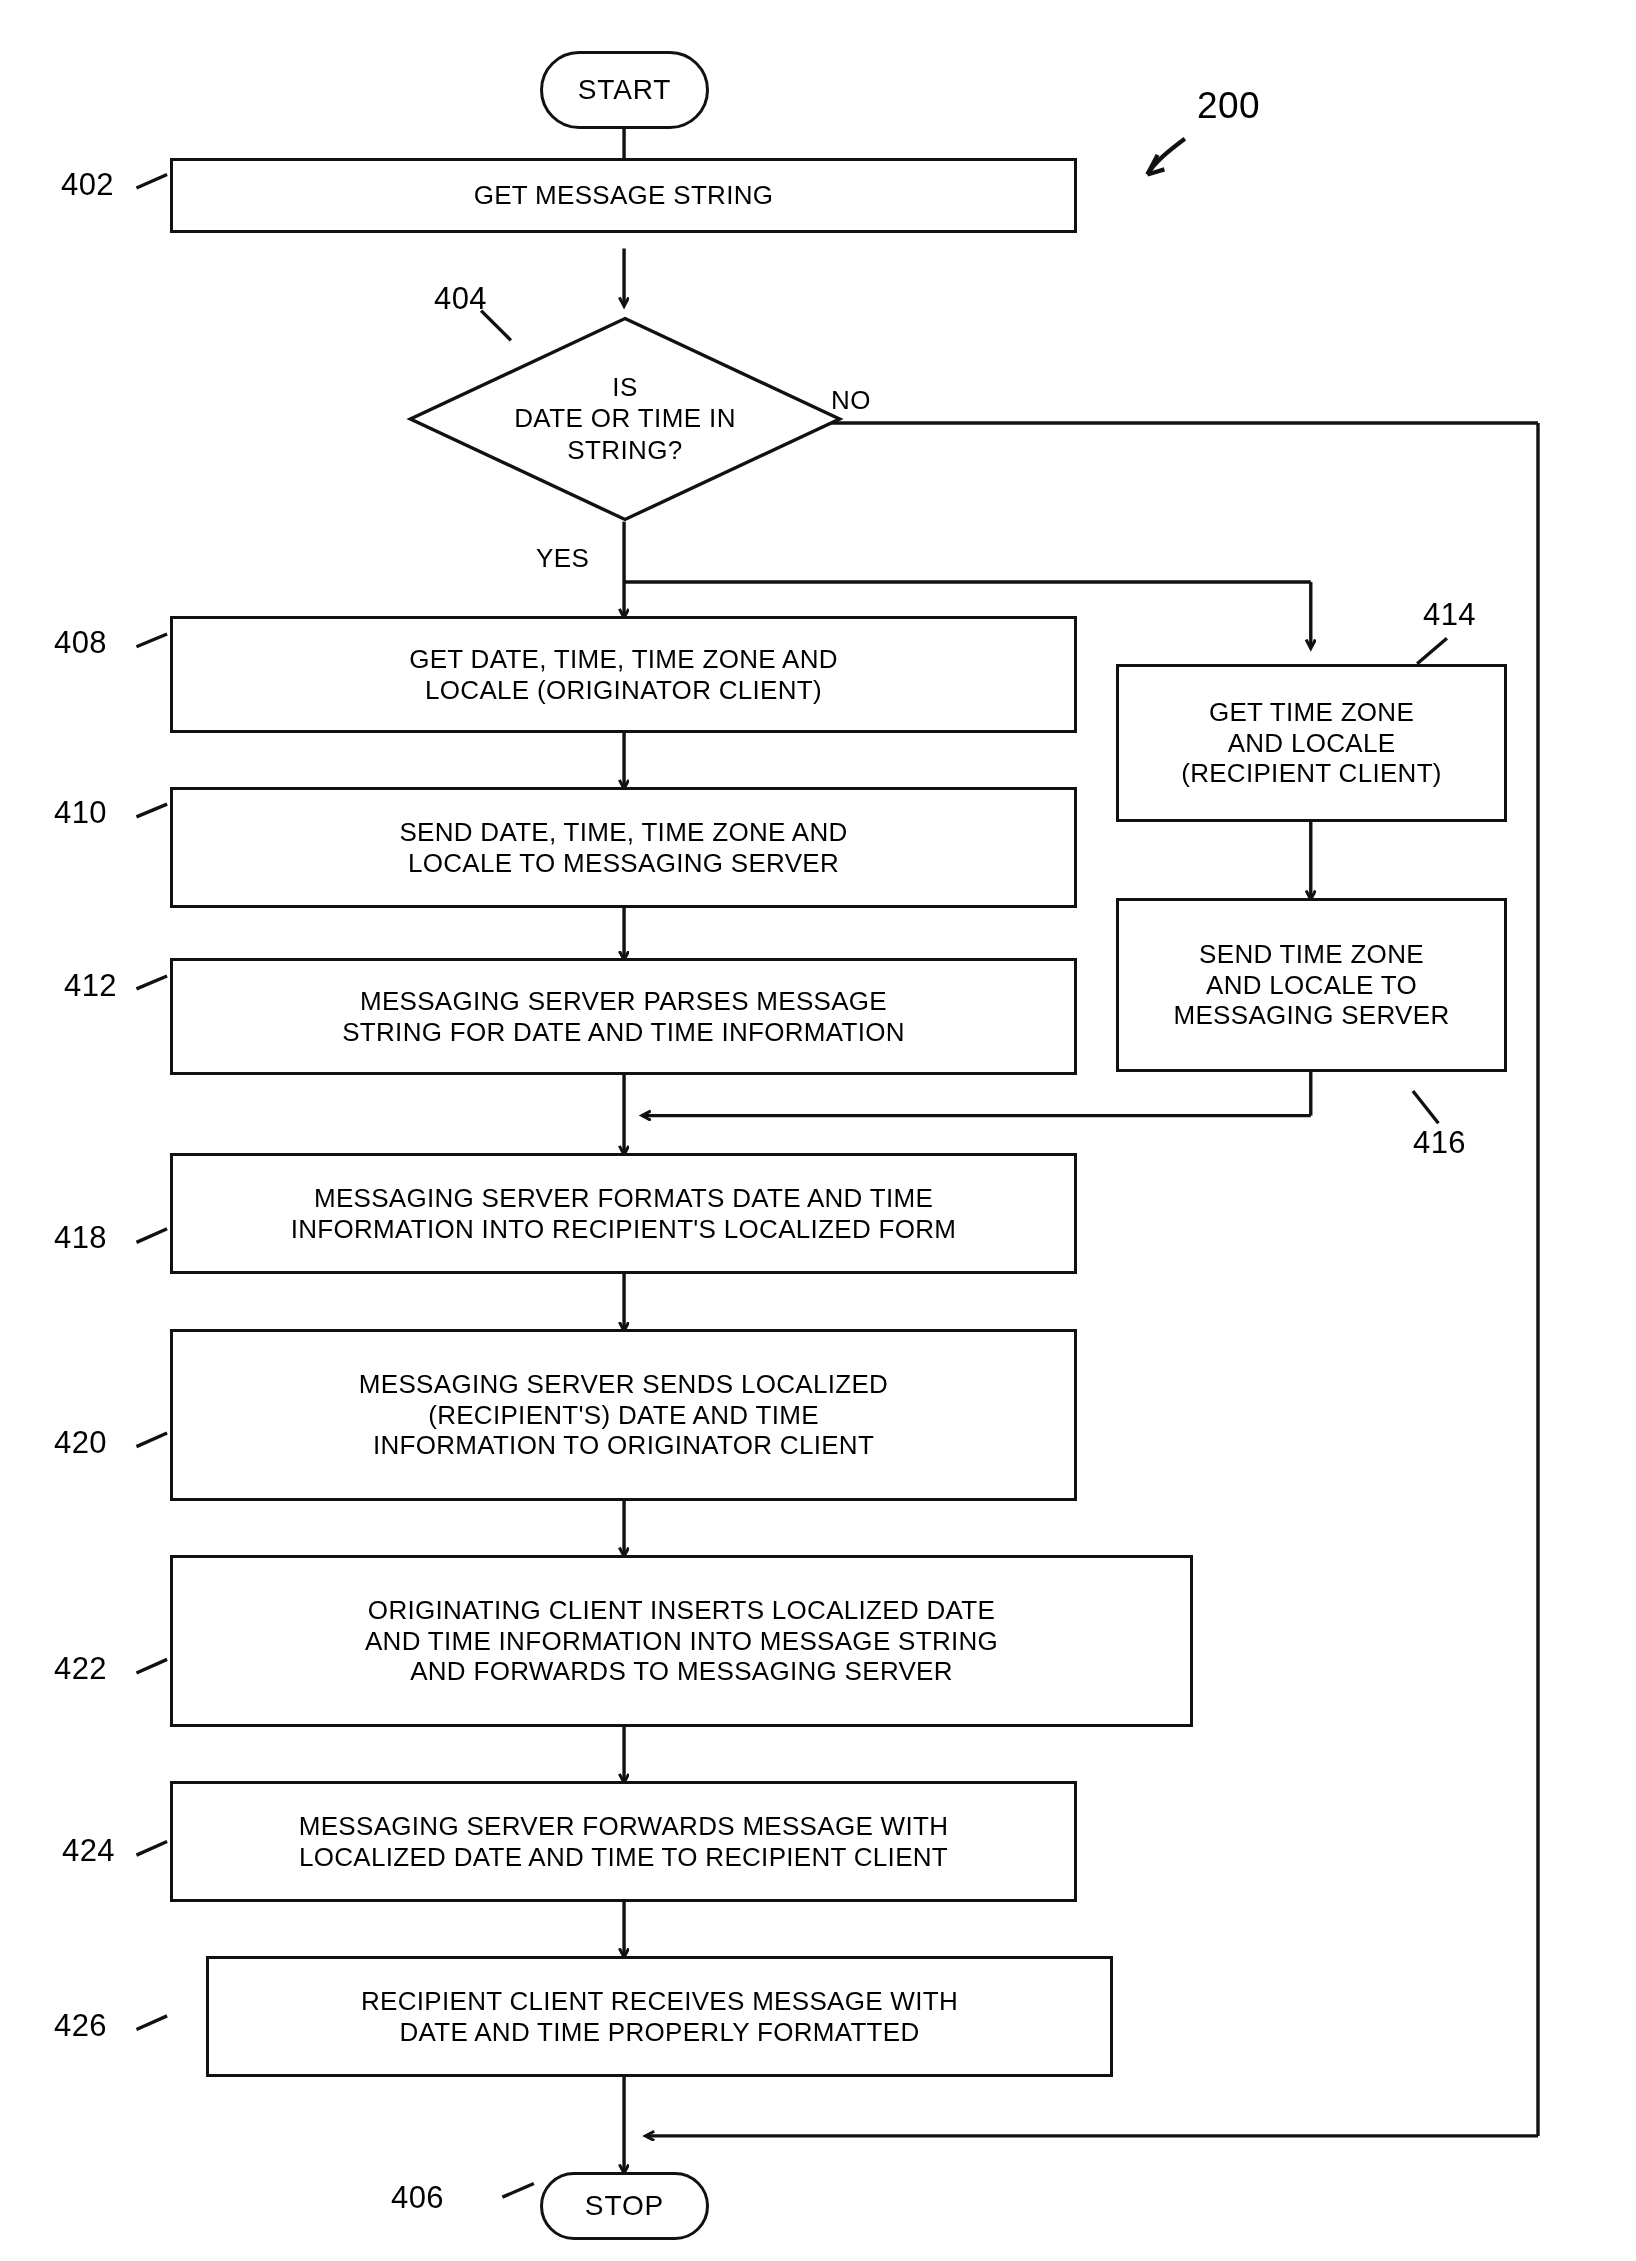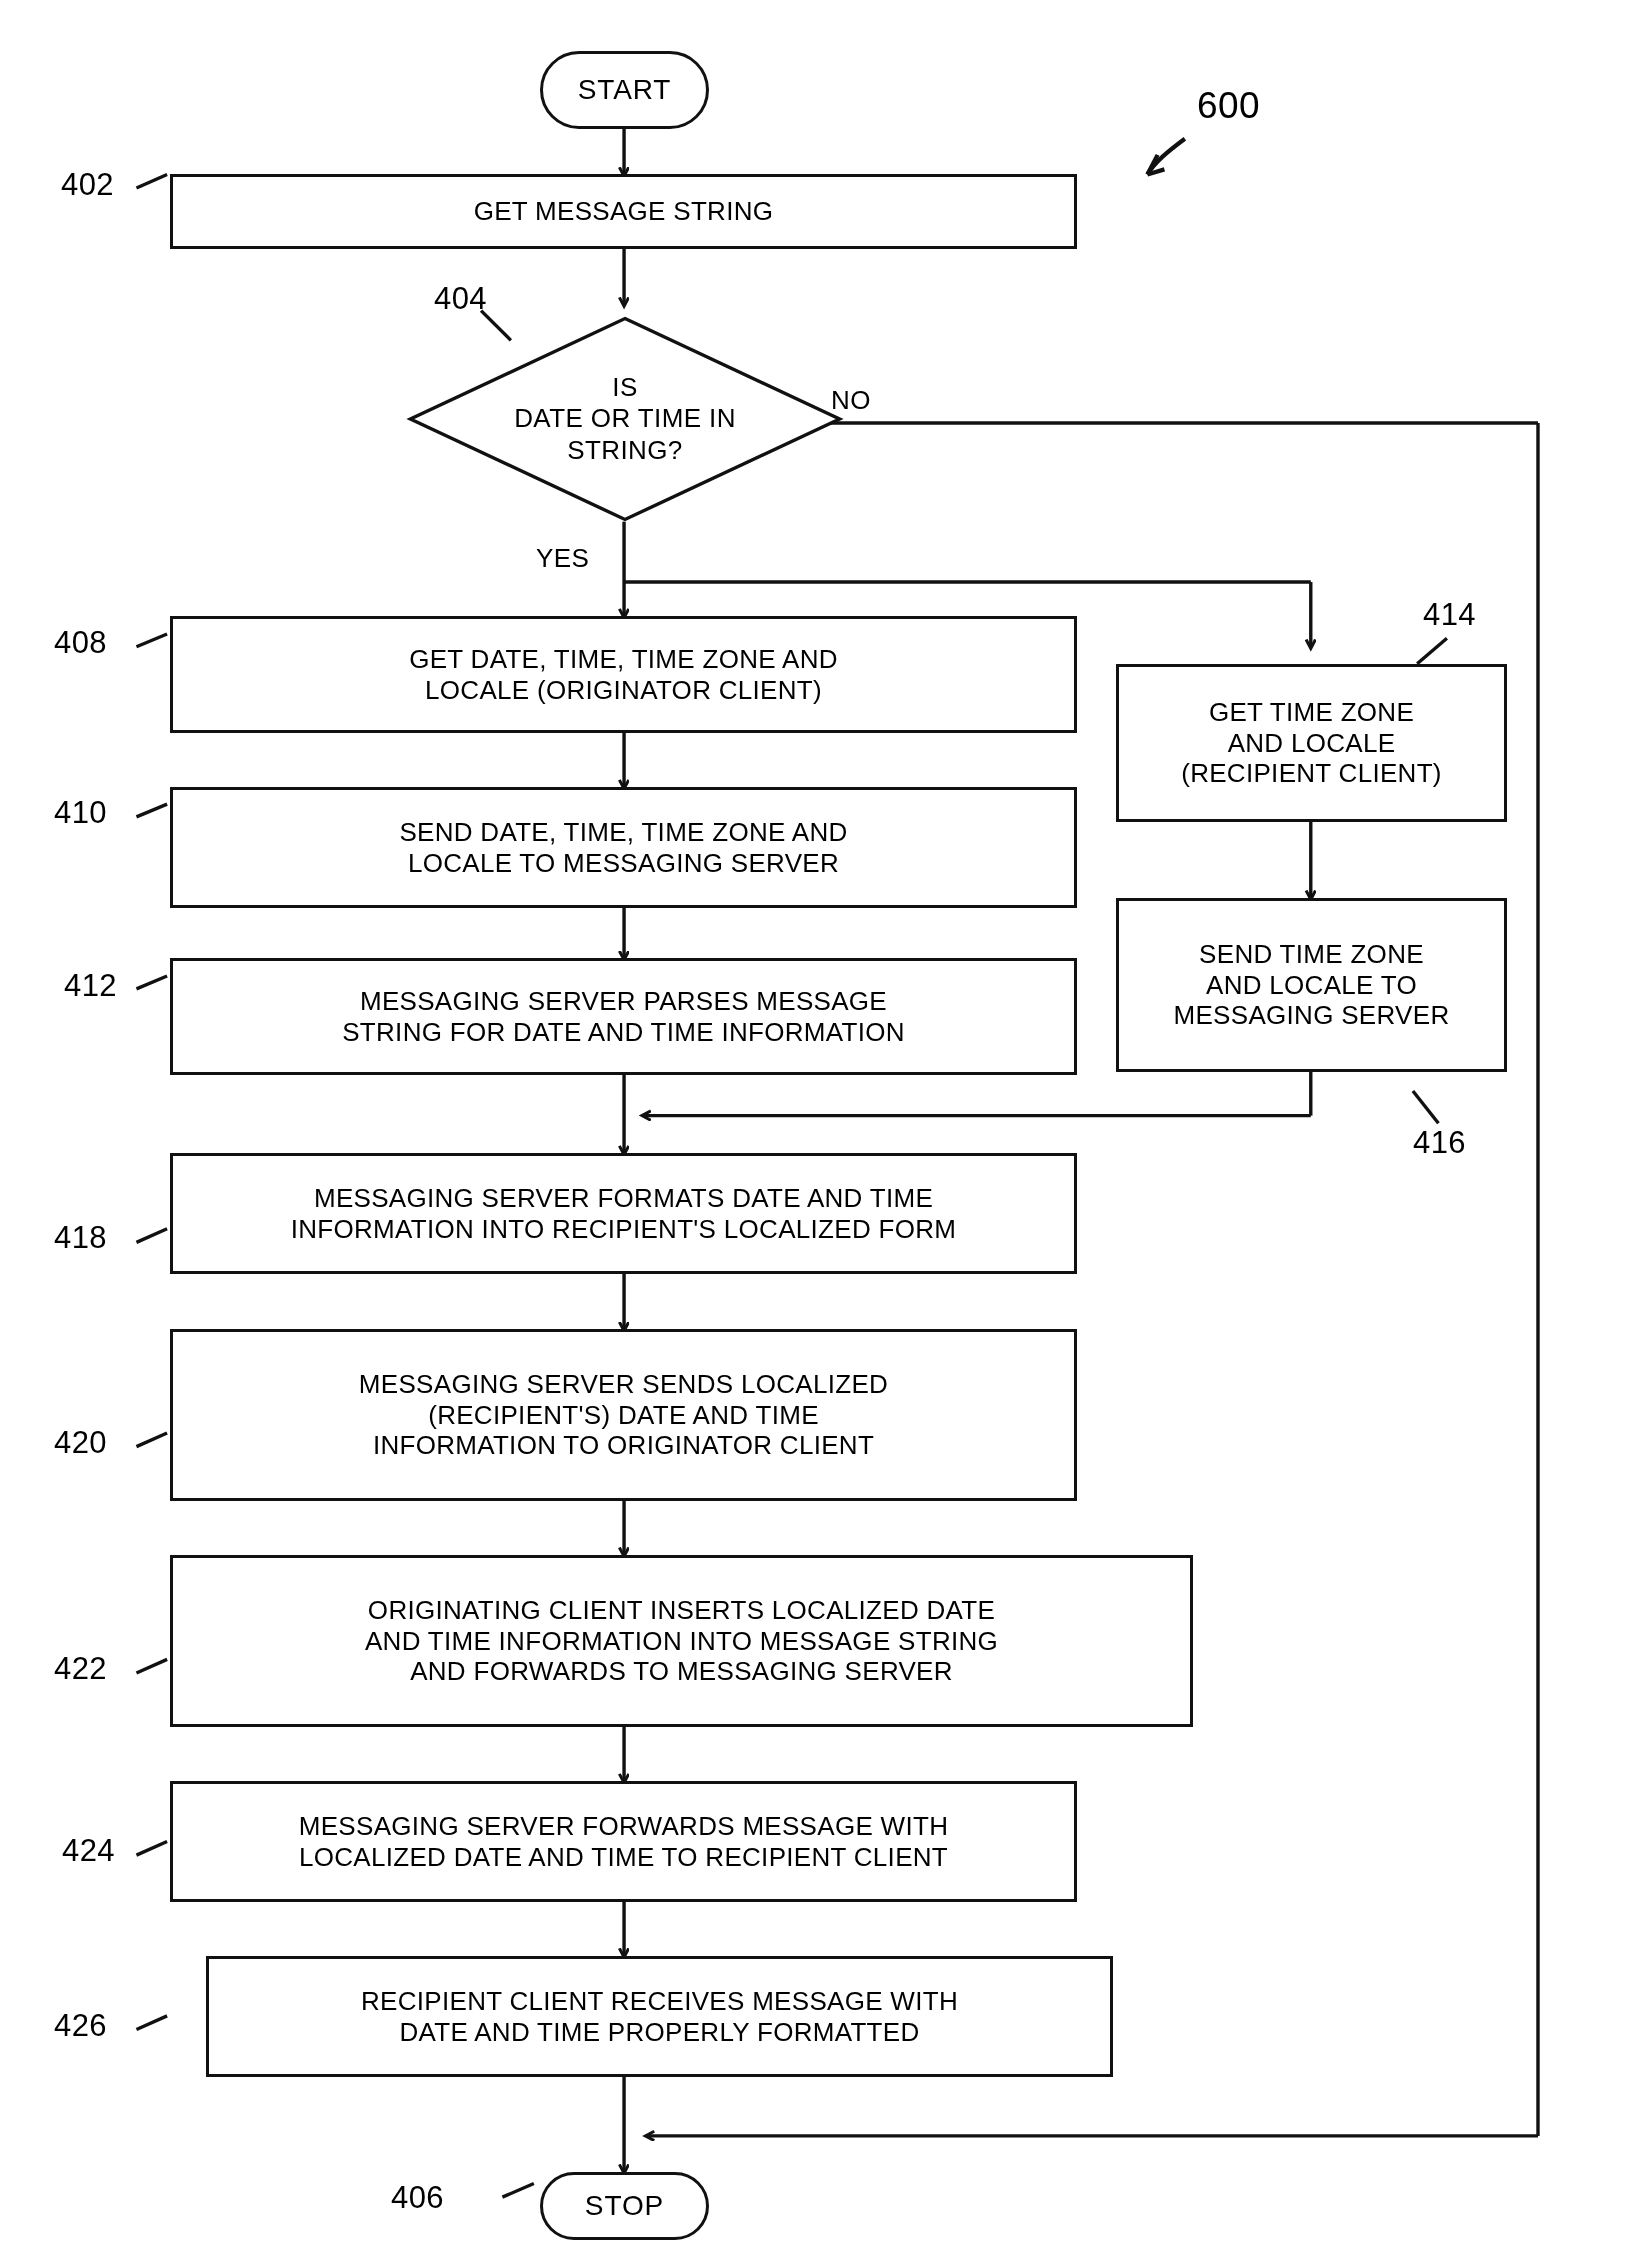--- a/index.html
+++ b/index.html
@@ -145,28 +145,28 @@
       <path d="M160,1700 L196,1684"></path>
       <path d="M160,1966 L196,1950"></path>
       <path d="M160,2180 L196,2164"></path>
       <path d="M160,2385 L196,2369"></path>
       <path d="M1700,750 L1665,780"></path>
       <path d="M1660,1282 L1690,1320"></path>
       <path d="M590,2582 L627,2566"></path>
     </g>
   </svg>
 
-  <div class="ref" style="left:1197px; top:85px; font-size:37px;">600</div>
+  <div class="ref" style="left:1197px; top:85px; font-size:37px;">200</div>
 
   <div class="node terminal" style="left:540px; top:51px; width:169px; height:78px;">
     <span>START</span>
   </div>
 
   <div class="ref" style="left:61px; top:167px;">402</div>
-  <div class="node" style="left:170px; top:174px; width:907px; height:75px;">
+  <div class="node" style="left:170px; top:158px; width:907px; height:75px;">
     <span>GET MESSAGE STRING</span>
   </div>
 
   <div class="ref" style="left:434px; top:281px;">404</div>
   <div class="diamond-wrap" style="left:407px; top:315px; width:436px; height:208px;">
     <svg width="436" height="208" viewBox="0 0 512 244">
       <polygon points="256,4 508,122 256,240 4,122" fill="#ffffff" stroke="#111111" stroke-width="4"></polygon>
     </svg>
     <div class="diamond-text">IS
 DATE OR TIME IN

